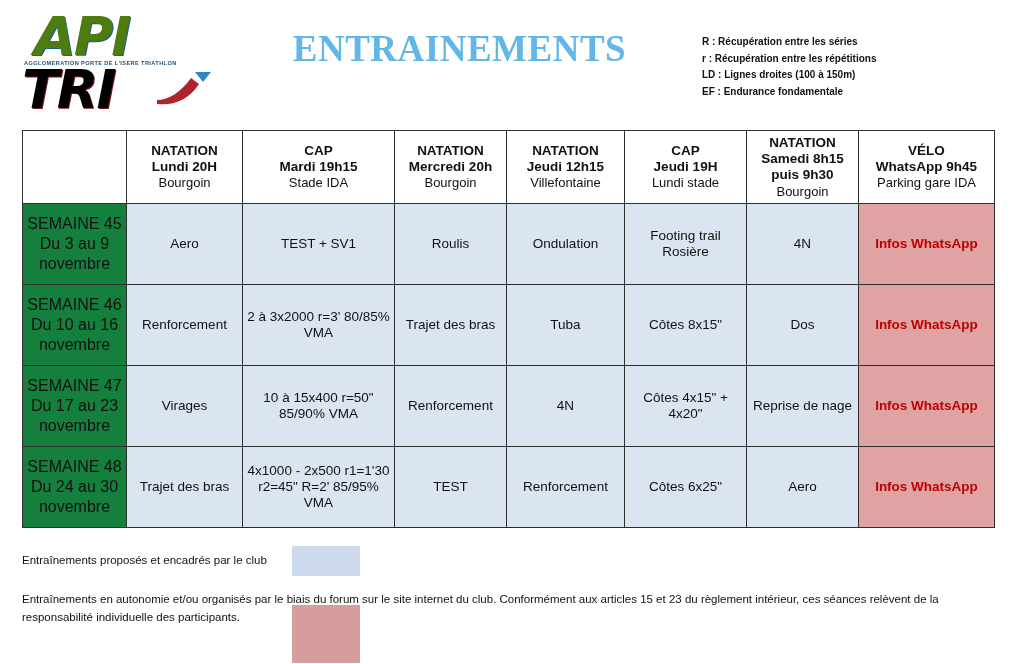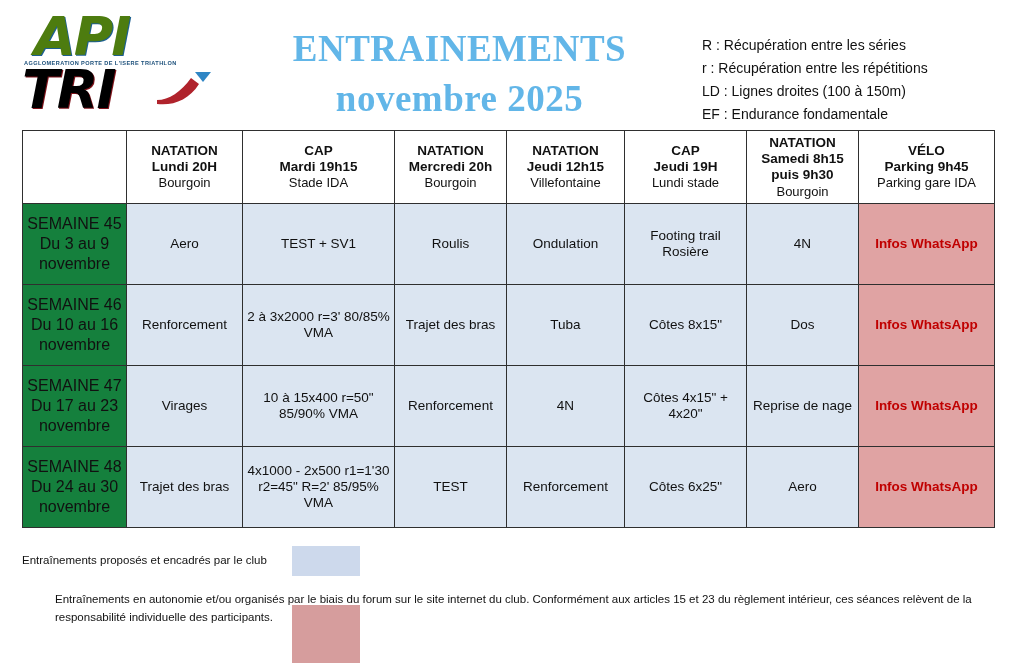--- a/index.html
+++ b/index.html
@@ -81,22 +81,22 @@
     font-weight: bold;
     color: #62b6e8;
     font-size: 37px;
     letter-spacing: 0.5px;
     line-height: 1.35;
   }
 
   .legend {
     width: 300px;
     padding-top: 24px;
-    font-size: 14px;
-    font-weight: normal;
+    font-size: 10px;
+    font-weight: bold;
     line-height: 1.65;
     color: #111111;
   }
 
   
   .table-wrap {
     padding: 0 22px;
   }
   table.plan {
     border-collapse: collapse;
@@ -151,21 +151,21 @@
   
   .notes {
     position: relative;
     margin: 24px 22px 0 22px;
     font-size: 11.5px;
     line-height: 1.5;
     color: #111111;
   }
   .note-row { position: relative; }
   .note-1 { margin-bottom: 22px; }
-  .note-text-2 { width: 965px; margin-left: 33px; }
+  .note-text-2 { width: 965px; }
   .swatch {
     position: absolute;
     width: 68px;
     height: 30px;
   }
   .swatch-blue {
     background: #cdd9ec;
     left: 270px;
     top: -6px;
   }
@@ -188,21 +188,20 @@
       <div class="logo-sub">AGGLOMERATION PORTE DE L'ISERE TRIATHLON</div>
       <div class="logo-tri">TRI</div>
       <svg class="logo-swoosh" viewBox="0 0 58 36">
         <path d="M2 30 C 14 30, 26 22, 36 8 L 44 14 C 34 30, 18 36, 2 34 Z" fill="#b0232c"></path>
         <path d="M40 2 L 56 2 L 48 12 Z" fill="#2f86c5"></path>
       </svg>
     </div>
 
     <div class="title-block">
       <div class="title-main">ENTRAINEMENTS</div>
-      <div class="title-sub">novembre 2025</div>
     </div>
 
     <div class="legend">
       <div>R : Récupération entre les séries</div>
       <div>r : Récupération entre les répétitions</div>
       <div>LD : Lignes droites (100 à 150m)</div>
       <div>EF : Endurance fondamentale</div>
     </div>
 
   </div>
@@ -247,21 +246,21 @@
             <span class="day">Jeudi 19H</span>
             <span class="place">Lundi stade</span>
           </th>
           <th>
             <span class="disc">NATATION</span>
             <span class="day">Samedi 8h15 puis 9h30</span>
             <span class="place">Bourgoin</span>
           </th>
           <th>
             <span class="disc">VÉLO</span>
-            <span class="day">Parking 9h45</span>
+            <span class="day">WhatsApp 9h45</span>
             <span class="place">Parking gare IDA</span>
           </th>
         </tr>
       </thead>
       <tbody>
 
         <tr>
           <td class="week">SEMAINE 45 Du 3 au 9 novembre</td>
           <td class="cell">Aero</td>
           <td class="cell">TEST + SV1</td>

